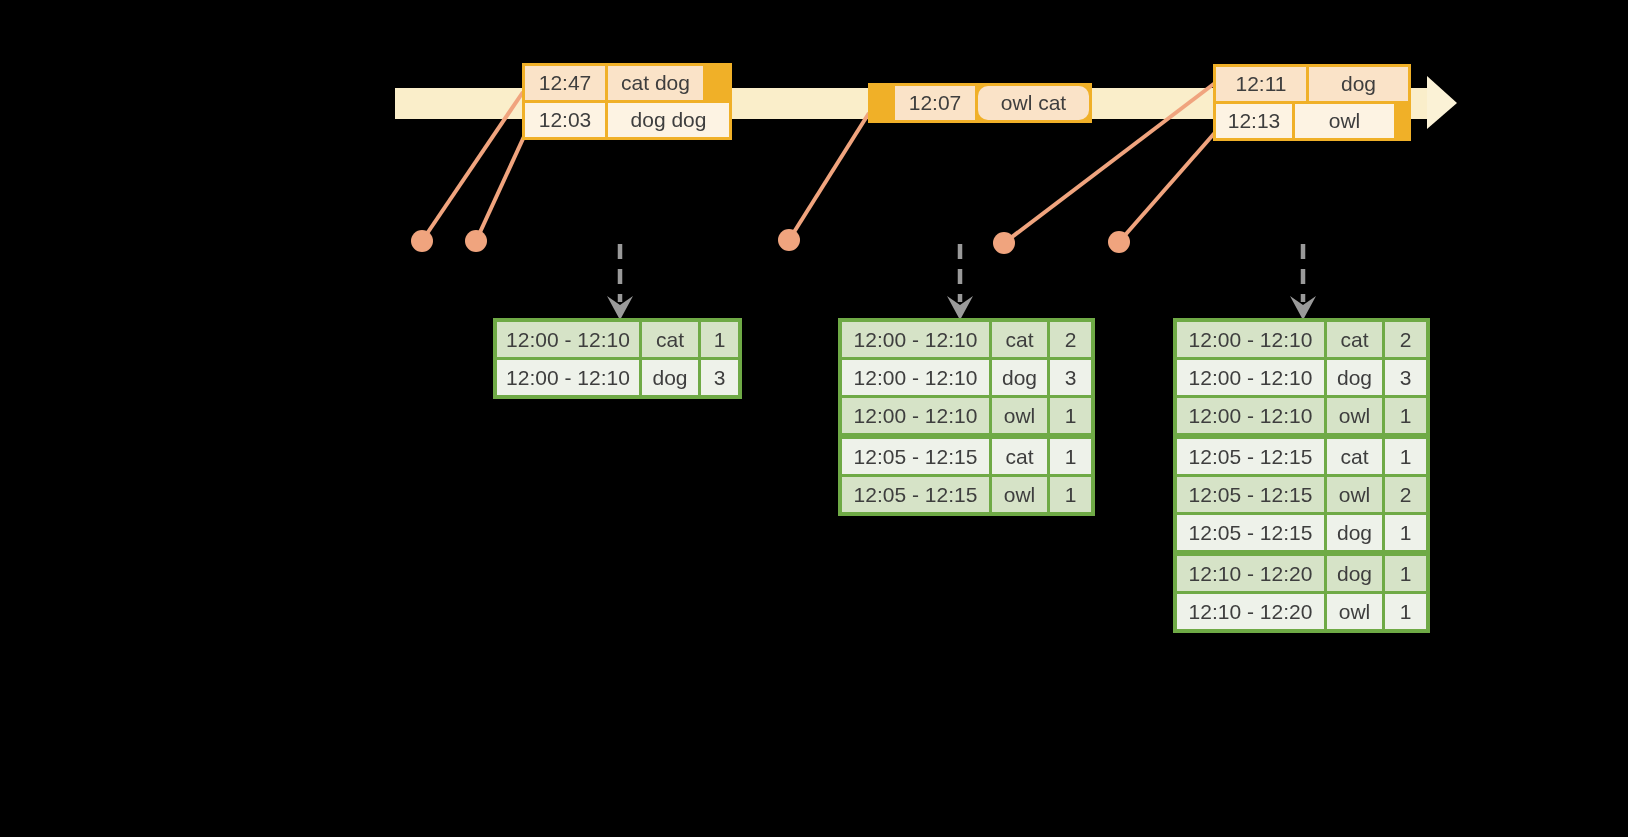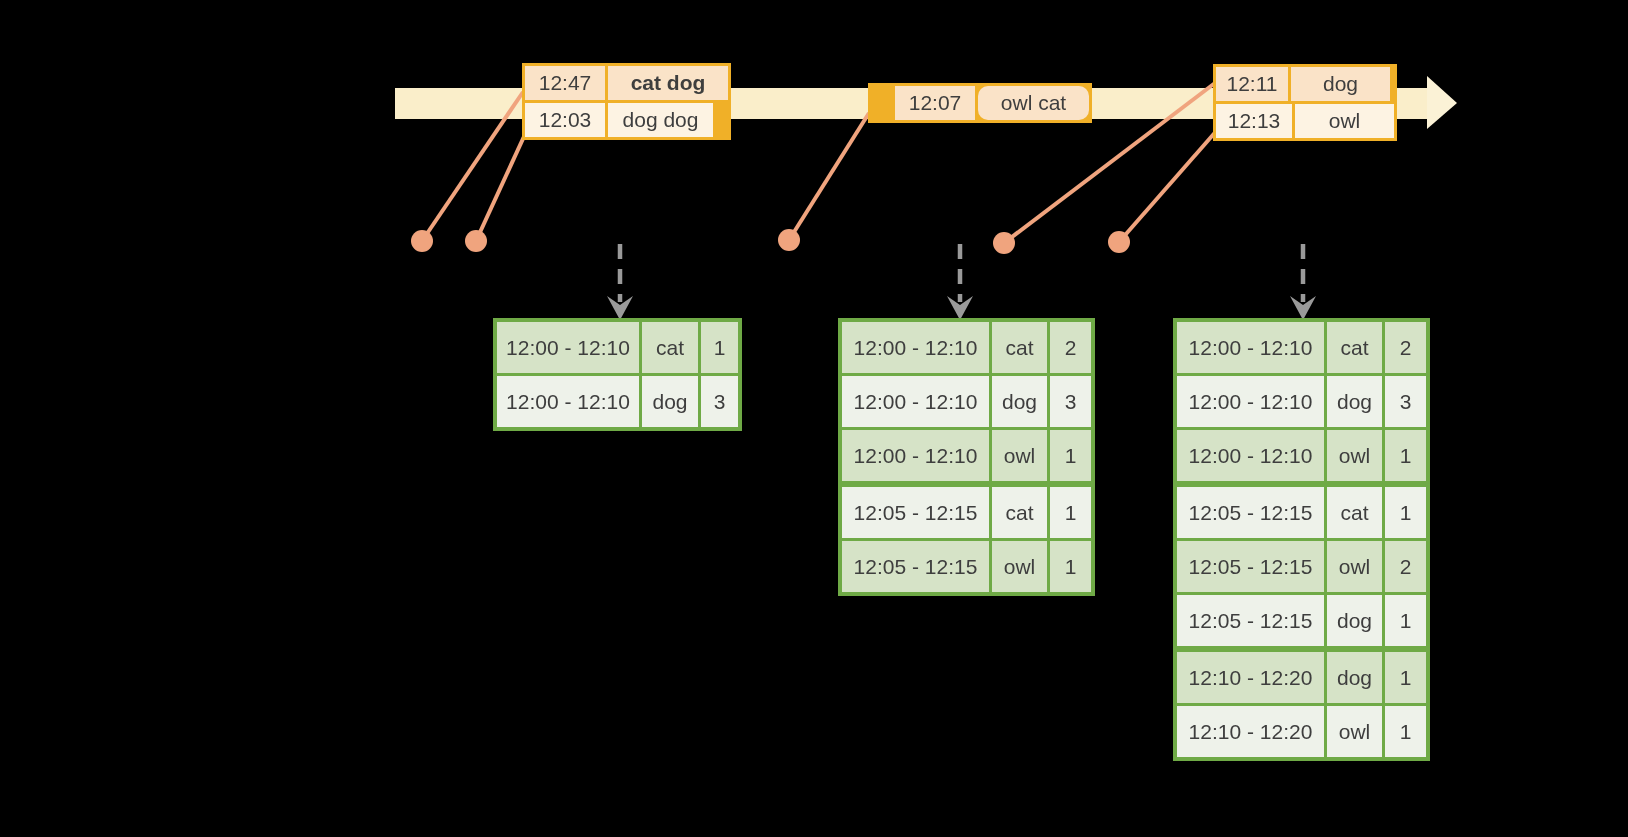--- a/index.html
+++ b/index.html
@@ -53,21 +53,21 @@
     z-index: 2;
   }
   .result-row {
     display: flex;
     gap: 3px;
   }
   .result-row.group-start {
     margin-top: 3px;
   }
   .result-cell {
-    height: 51px;
+    height: 35px;
     display: flex;
     align-items: center;
     justify-content: center;
     font-size: 21px;
     color: var(--text, #3E3E3E);
   }
 </style>
 </head>
 <body>
 
@@ -94,36 +94,36 @@
         <line x1="960" y1="244" x2="960" y2="302" stroke="#9A9A9A" stroke-width="4.5" stroke-dasharray="15 10"></line>
         <path d="M 947 296 L 960 320 L 973 296 L 960 305 Z" fill="#9A9A9A"></path>
         <line x1="1303" y1="244" x2="1303" y2="302" stroke="#9A9A9A" stroke-width="4.5" stroke-dasharray="15 10"></line>
         <path d="M 1290 296 L 1303 320 L 1316 296 L 1303 305 Z" fill="#9A9A9A"></path>
       </g>
   </svg>
 
   <div class="event-table" id="event-table-0" style="left:522px; top:63px;">
       <div class="event-row">
         <div class="event-cell" style="width: 80px; background: rgb(250, 227, 200);">12:47</div>
-        <div class="event-cell" style="width: 120px; background: rgb(250, 227, 200); font-weight: bold;">cat dog</div>
+        <div class="event-cell" style="width: 95px; background: rgb(250, 227, 200);">cat dog</div>
       </div>
       <div class="event-row">
         <div class="event-cell" style="width: 80px; background: rgb(253, 243, 227);">12:03</div>
-        <div class="event-cell" style="width: 105px; background: rgb(253, 243, 227);">dog dog</div>
+        <div class="event-cell" style="width: 121px; background: rgb(253, 243, 227);">dog dog</div>
       </div>
     </div>
   <div class="event-table" id="event-table-1" style="left:868px; top:83px;">
       <div class="event-row">
         <div class="event-cell" style="width: 80px; background: rgb(250, 227, 200); margin-left: 24px;">12:07</div>
         <div class="event-cell" style="width: 111px; background: rgb(250, 227, 200); border-radius: 10px;">owl cat</div>
       </div>
     </div>
   <div class="event-table" id="event-table-2" style="left:1213px; top:64px;">
       <div class="event-row">
-        <div class="event-cell" style="width: 72px; background: rgb(250, 227, 200);">12:11</div>
+        <div class="event-cell" style="width: 90px; background: rgb(250, 227, 200);">12:11</div>
         <div class="event-cell" style="width: 99px; background: rgb(250, 227, 200);">dog</div>
       </div>
       <div class="event-row">
         <div class="event-cell" style="width: 76px; background: rgb(253, 243, 227);">12:13</div>
         <div class="event-cell" style="width: 99px; background: rgb(253, 243, 227);">owl</div>
       </div>
     </div>
 
   <div class="result-table" id="result-table-0" style="left:493px; top:318px;">
       <div class="result-row">

